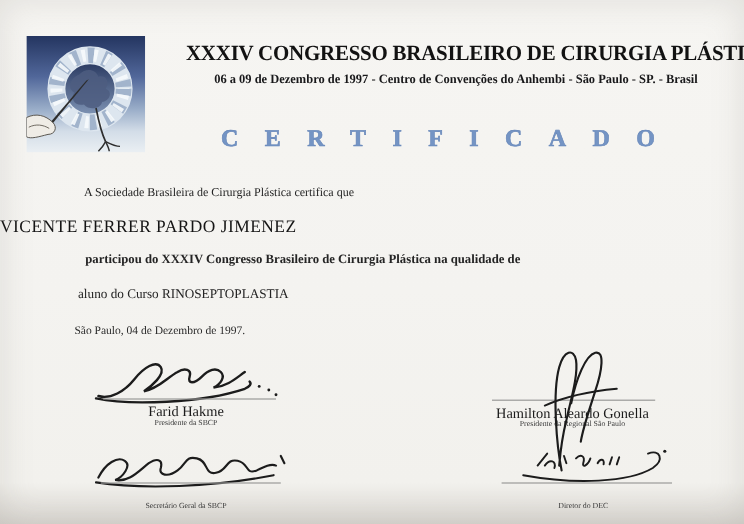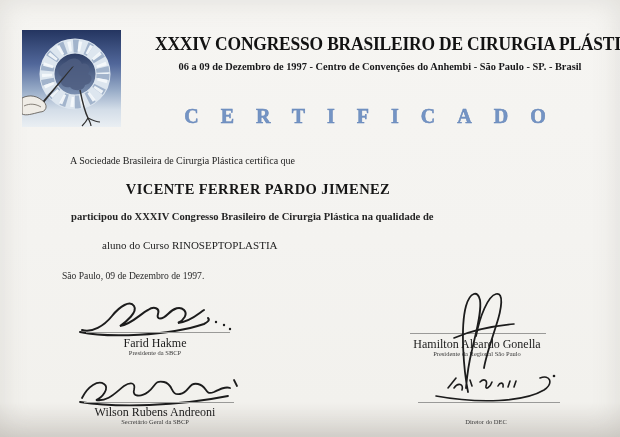--- a/index.html
+++ b/index.html
@@ -20,25 +20,25 @@
     font-size:10.6px;font-weight:bold;color:#18181a;white-space:nowrap;
     transform:scaleX(.98);transform-origin:center;
   }
   .heading{
     position:absolute;left:110px;top:105px;width:510px;text-align:center;
     font-size:20px;font-weight:bold;color:#7494c4;letter-spacing:22px;text-indent:22px;
     -webkit-text-stroke:.5px #6585b8;white-space:nowrap;
   }
   .intro{position:absolute;left:70px;top:155px;font-size:10px;color:#242424;}
   .recipient{
-    position:absolute;left:0;top:181px;width:516px;text-align:center;
-    font-size:14.5px;font-weight:bold;letter-spacing:.4px;color:#151515;
+    position:absolute;left:0;top:181px;width:516px;text-align:left;
+    font-size:14.5px;font-weight:normal;letter-spacing:.4px;color:#151515;
   }
   .participation{position:absolute;left:71px;top:211px;font-size:10.6px;color:#242424;font-weight:bold;}
-  .role{position:absolute;left:65px;top:239px;font-size:11px;color:#232323;margin-left:37px;}
+  .role{position:absolute;left:65px;top:239px;font-size:11px;color:#232323;}
   .place-date{position:absolute;left:62px;top:270px;font-size:9.6px;color:#2a2a2a;}
   .sig-line{position:absolute;height:0;border-top:1px solid #9a9a98;}
   .sig-name{position:absolute;text-align:center;font-size:12px;color:#1b1b1b;white-space:nowrap;transform:translateX(-50%);}
   .sig-title{position:absolute;text-align:center;font-size:6.5px;color:#3a3a3a;white-space:nowrap;transform:translateX(-50%);}
   .sig-svg{position:absolute;}
   .sig-svg path{fill:none;stroke:#1c1c1c;stroke-linecap:round;}
 </style>
 </head>
 <body>
 
@@ -77,21 +77,21 @@
 
   <div class="title">XXXIV CONGRESSO BRASILEIRO DE CIRURGIA PLÁSTICA</div>
   <div class="subtitle">06 a 09 de Dezembro de 1997 - Centro de Convenções do Anhembi - São Paulo - SP. - Brasil</div>
 
   <div class="heading">CERTIFICADO</div>
 
   <div class="intro">A Sociedade Brasileira de Cirurgia Plástica certifica que</div>
   <div class="recipient">VICENTE FERRER PARDO JIMENEZ</div>
   <div class="participation">participou do XXXIV Congresso Brasileiro de Cirurgia Plástica na qualidade de</div>
   <div class="role">aluno do Curso RINOSEPTOPLASTIA</div>
-  <div class="place-date">São Paulo, 09 de Dezembro de 1997.</div>
+  <div class="place-date">São Paulo, 04 de Dezembro de 1997.</div>
 
   <svg class="sig-svg" style="left:78px;top:296px" width="160" height="44" viewBox="0 0 160 44">
     <path d="M4,34 C14,37 26,30 34,20 C42,10 52,4 56,10 C60,16 48,26 42,30 C54,28 62,18 70,14 C76,10 82,12 80,18 C78,24 84,24 90,18 C96,12 102,10 106,14 C110,18 106,24 100,27 C112,26 120,18 126,14" stroke-width="2"></path>
     <path d="M2,36 C30,42 90,40 126,28 C130,26 132,24 130,22" stroke-width="2"></path>
     <circle cx="138" cy="26" r="1.2" fill="#1c1c1c" stroke="none"></circle>
     <circle cx="146" cy="29" r="1.2" fill="#1c1c1c" stroke="none"></circle>
     <circle cx="152" cy="33" r="1.2" fill="#1c1c1c" stroke="none"></circle>
   </svg>
   <div class="sig-line" style="left:86px;top:332px;width:144px"></div>
   <div class="sig-name" style="left:155px;top:336px">Farid Hakme</div>
@@ -105,21 +105,20 @@
     <path d="M46,48 C50,28 58,8 66,6 C74,4 72,20 66,38 C61,54 56,68 54,80" stroke-width="1.8"></path>
     <path d="M24,50 C40,43 62,38 84,36" stroke-width="1.6"></path>
   </svg>
 
   <svg class="sig-svg" style="left:78px;top:374px" width="165" height="34" viewBox="0 0 165 34">
     <path d="M4,24 C10,12 20,6 26,10 C32,14 24,24 18,26 C30,28 38,18 46,12 C52,8 58,8 56,16 C54,22 62,24 70,18 C78,12 76,6 86,8 C96,10 92,22 102,20 C112,18 110,8 120,10 C130,12 126,22 136,18 C142,15 148,12 152,14" stroke-width="1.8"></path>
     <path d="M2,28 C40,34 100,32 150,22" stroke-width="1.8"></path>
     <path d="M156,6 L159,12" stroke-width="1.8"></path>
   </svg>
   <div class="sig-line" style="left:84px;top:402px;width:150px"></div>
-  <div class="sig-name" style="left:155px;top:405px">Wilson Rubens Andreoni</div>
   <div class="sig-title" style="left:155px;top:418px">Secretário Geral da SBCP</div>
 
   <svg class="sig-svg" style="left:420px;top:372px" width="150" height="36" viewBox="0 0 150 36">
     <path d="M28,16 L36,6" stroke-width="1.6"></path>
     <path d="M34,16 C38,10 44,12 42,18" stroke-width="1.6"></path>
     <path d="M50,8 L52,14" stroke-width="1.6"></path>
     <path d="M60,10 C64,6 68,8 66,14 C65,18 70,16 72,10" stroke-width="1.6"></path>
     <path d="M78,14 C80,10 84,10 83,15" stroke-width="1.6"></path>
     <path d="M88,15 L90,9 M94,15 L96,9" stroke-width="1.6"></path>
     <path d="M16,24 C60,32 104,30 124,18 C134,11 130,2 120,6" stroke-width="1.6"></path>

